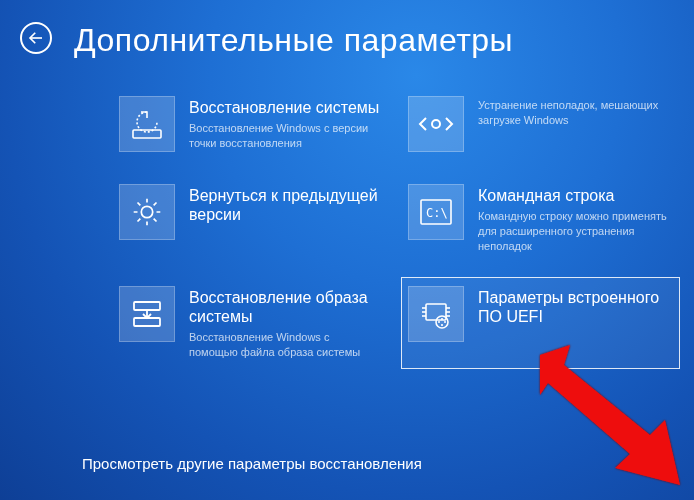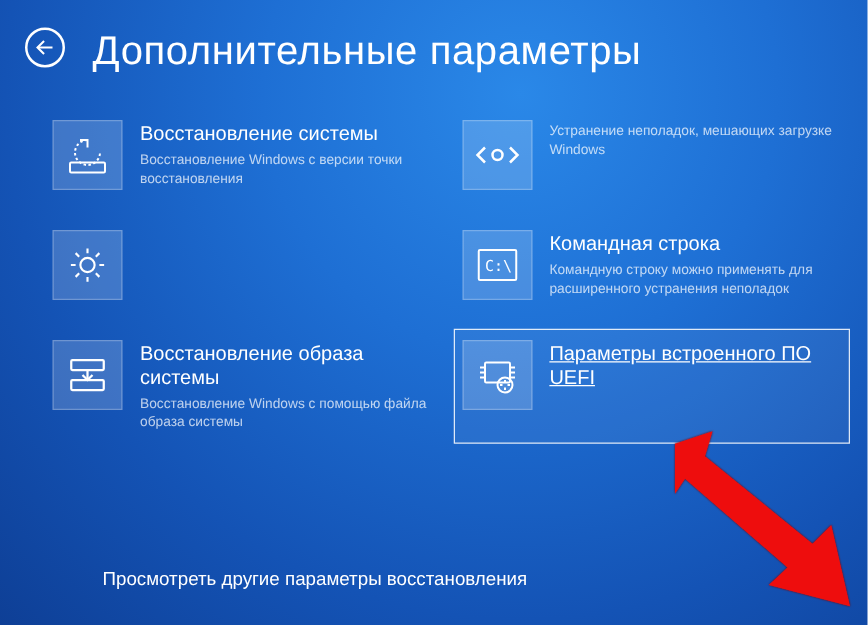--- a/index.html
+++ b/index.html
@@ -27,33 +27,32 @@
   .page-title {
     font-size: 32px;
     font-weight: 300;
     letter-spacing: 0.5px;
   }
   .grid {
     display: grid;
     grid-template-columns: 1fr 1fr;
     column-gap: 10px;
     row-gap: 14px;
-    padding: 18px 14px 0 35px;
+    padding: 18px 14px 0 112px;
   }
   .tile {
     display: flex;
     align-items: flex-start;
     padding: 8px 10px 8px 6px;
     cursor: pointer;
     border: 1px solid transparent;
   }
   .tile.selected {
     border: 1px solid rgba(255,255,255,0.85);
     background: rgba(255,255,255,0.06);
-    text-decoration: underline;
   }
   .icon-box {
     width: 56px; height: 56px;
     background: rgba(255,255,255,0.18);
     border: 1px solid rgba(255,255,255,0.25);
     display: flex; align-items: center; justify-content: center;
     flex-shrink: 0;
     margin-right: 14px;
   }
   .tile-text { padding-top: 2px; }
@@ -126,20 +125,24 @@
       <div class="tile-desc">Устранение неполадок, мешающих загрузке Windows</div>
     </div>
   </div>
 
   <div class="tile">
     <div class="icon-box">
       <svg width="38" height="38" viewBox="0 0 40 40" fill="none" stroke="#fff" stroke-width="1.8">
         <circle cx="20" cy="20" r="6"></circle>
         <path d="M20 6v4M20 30v4M6 20h4M30 20h4M10 10l3 3M27 27l3 3M30 10l-3 3M13 27l-3 3"></path>
       </svg>
+    </div>
+    <div class="tile-text">
+      <div class="tile-title">Вернуться к предыдущей версии</div>
+      <div class="tile-desc"></div>
     </div>
   </div>
 
   <div class="tile">
     <div class="icon-box">
       <svg width="40" height="40" viewBox="0 0 40 40" fill="none" stroke="#fff" stroke-width="1.6">
         <rect x="5" y="8" width="30" height="24" rx="1"></rect>
         <text x="10" y="25" font-size="12" fill="#fff" stroke="none" font-family="monospace">C:\</text>
       </svg>
     </div>

